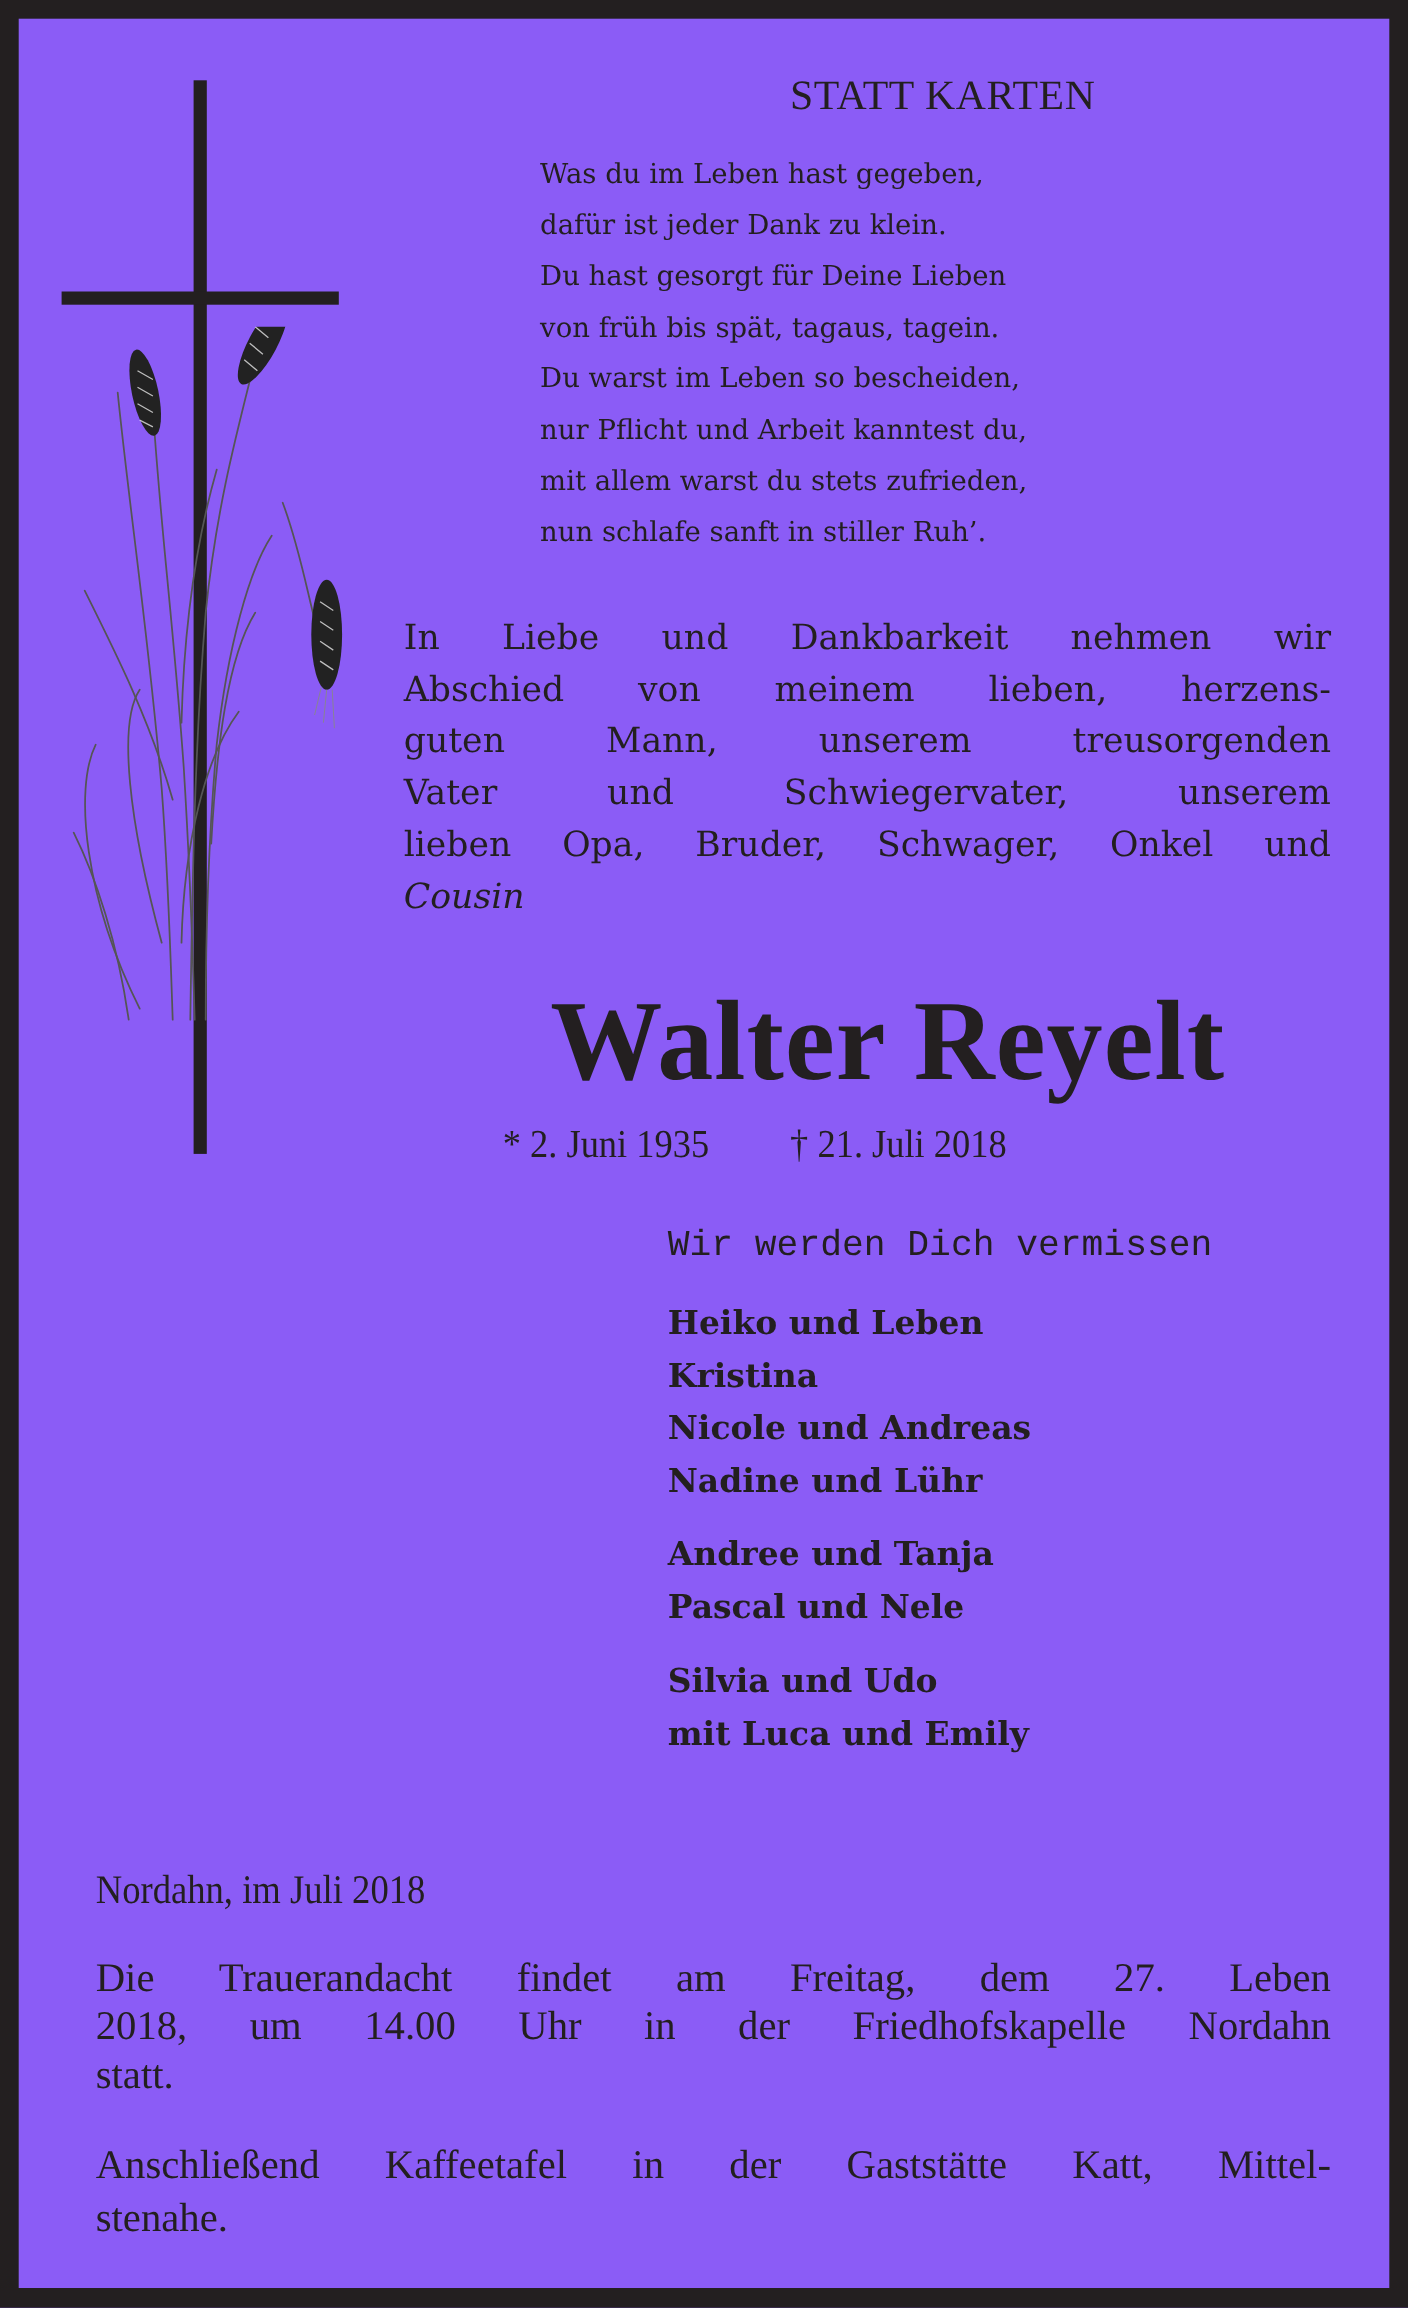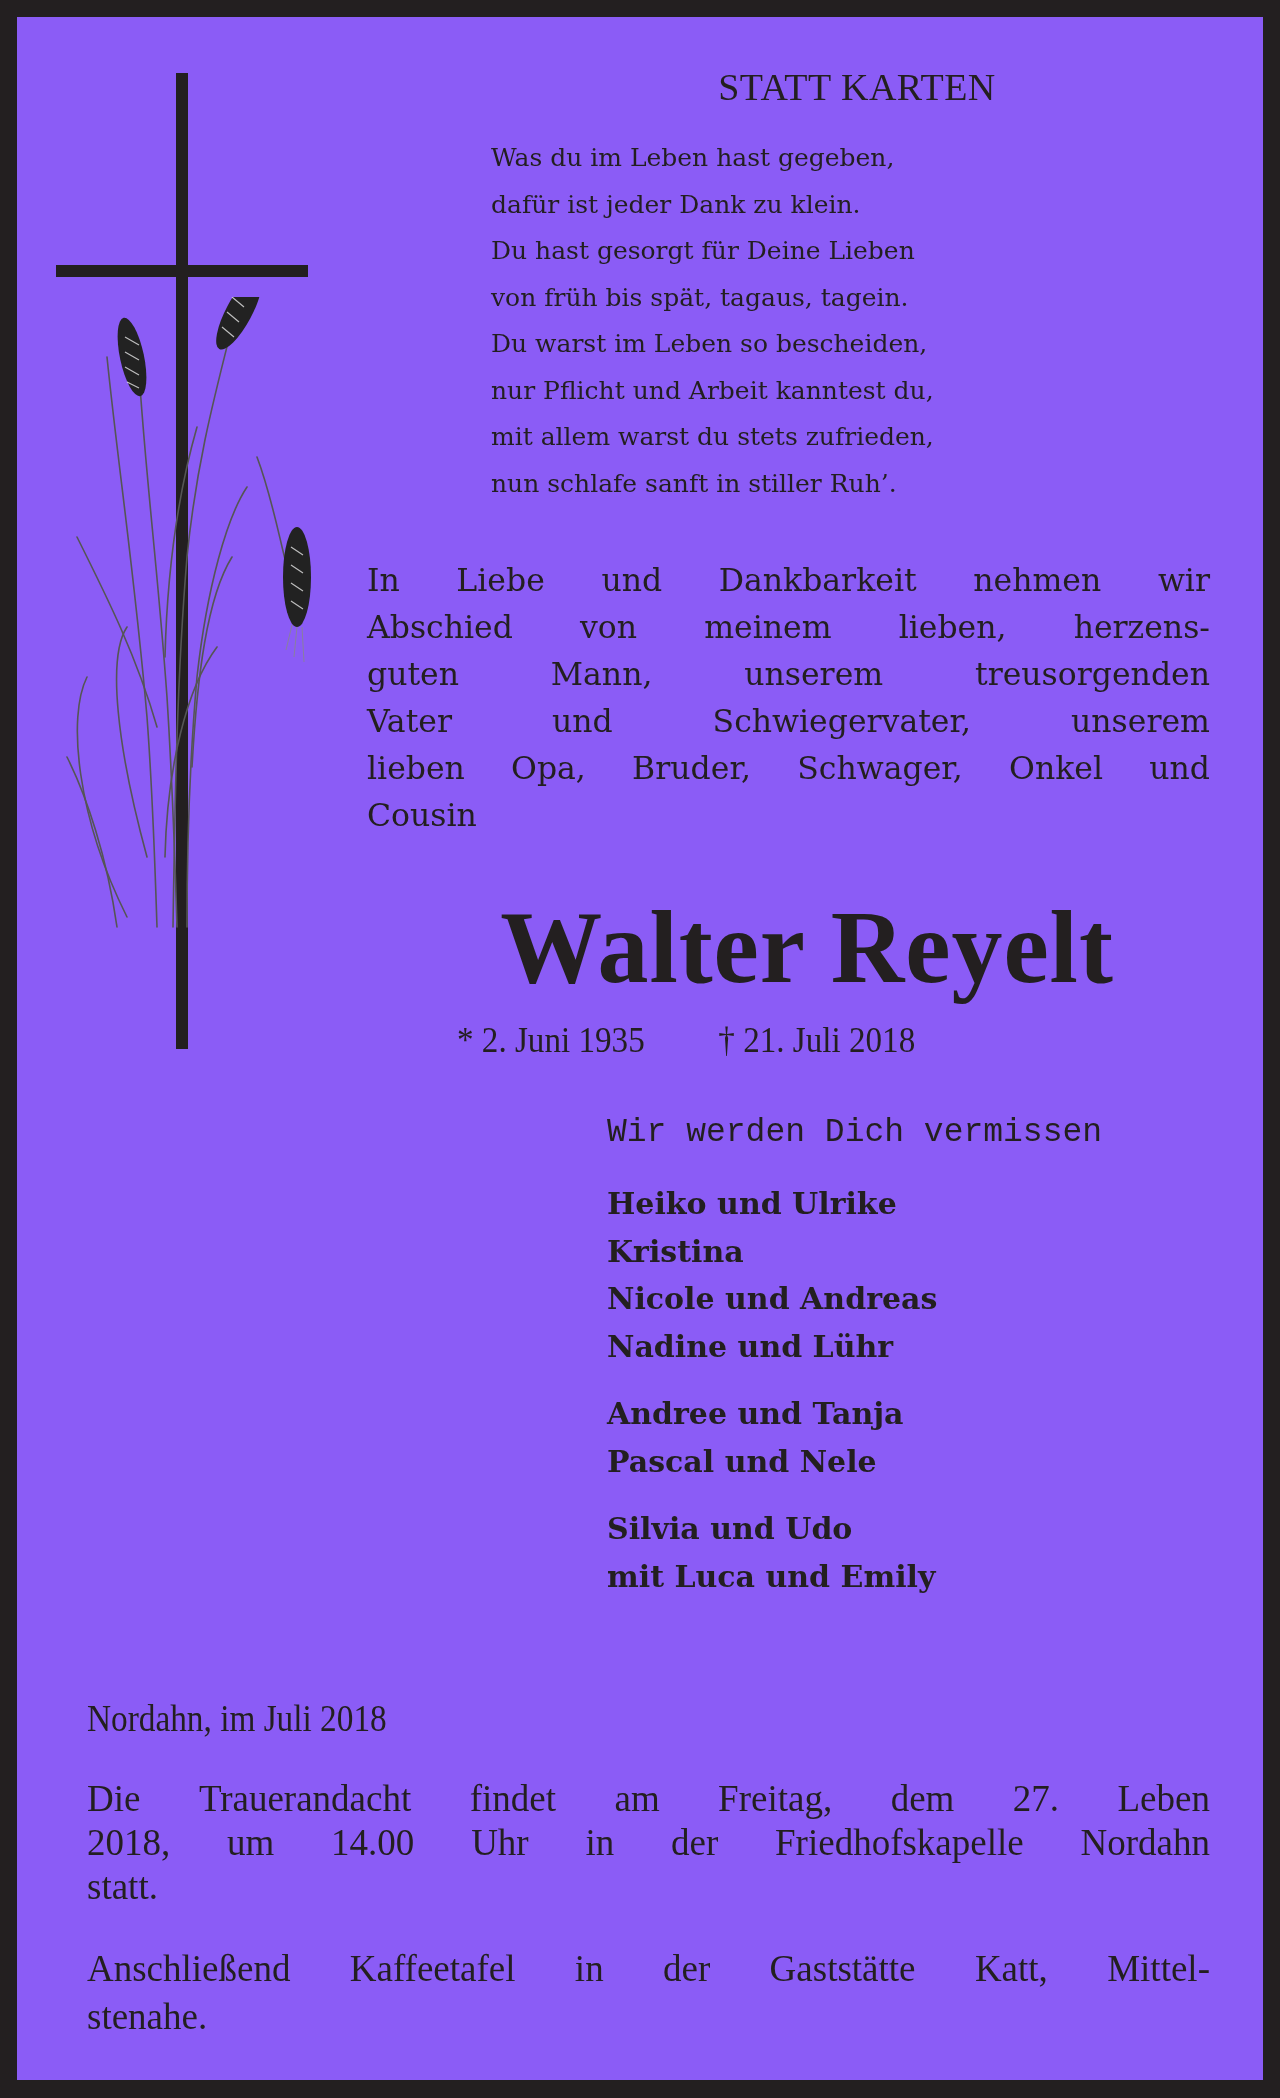--- a/index.html
+++ b/index.html
@@ -32,21 +32,21 @@
     font-family: "DejaVu Serif", serif;
     font-size: 25px; line-height: 46.5px;
   }
   .poem div { white-space: nowrap; }
   .intro {
     left: 350px; top: 540px; width: 843px;
     font-family: "DejaVu Serif", serif;
     font-size: 31.5px; line-height: 47px;
   }
   .intro .jl { display: flex; justify-content: space-between; white-space: nowrap; }
-  .intro .ll { white-space: nowrap; }
+  .intro .ll { white-space: nowrap; font-style: italic; }
   .name {
     left: 400px; top: 870px; width: 780px;
     font-family: "Liberation Serif", serif;
     font-weight: bold;
     font-size: 104px; letter-spacing: 1px;
     text-align: center;
     transform: scaleX(0.98);
     transform-origin: center;
   }
   .dates {
@@ -187,21 +187,21 @@
 
   <div class="abs dates">
     <span>* 2. Juni 1935</span>
     <span>† 21. Juli 2018</span>
   </div>
 
   <div class="abs miss">Wir werden Dich vermissen</div>
 
   <div class="abs family">
     <div class="grp">
-      <div>Heiko und Ulrike</div>
+      <div>Heiko und Leben</div>
       <div>Kristina</div>
       <div>Nicole und Andreas</div>
       <div>Nadine und Lühr</div>
     </div>
     <div class="grp">
       <div>Andree und Tanja</div>
       <div>Pascal und Nele</div>
     </div>
     <div class="grp">
       <div>Silvia und Udo</div>

